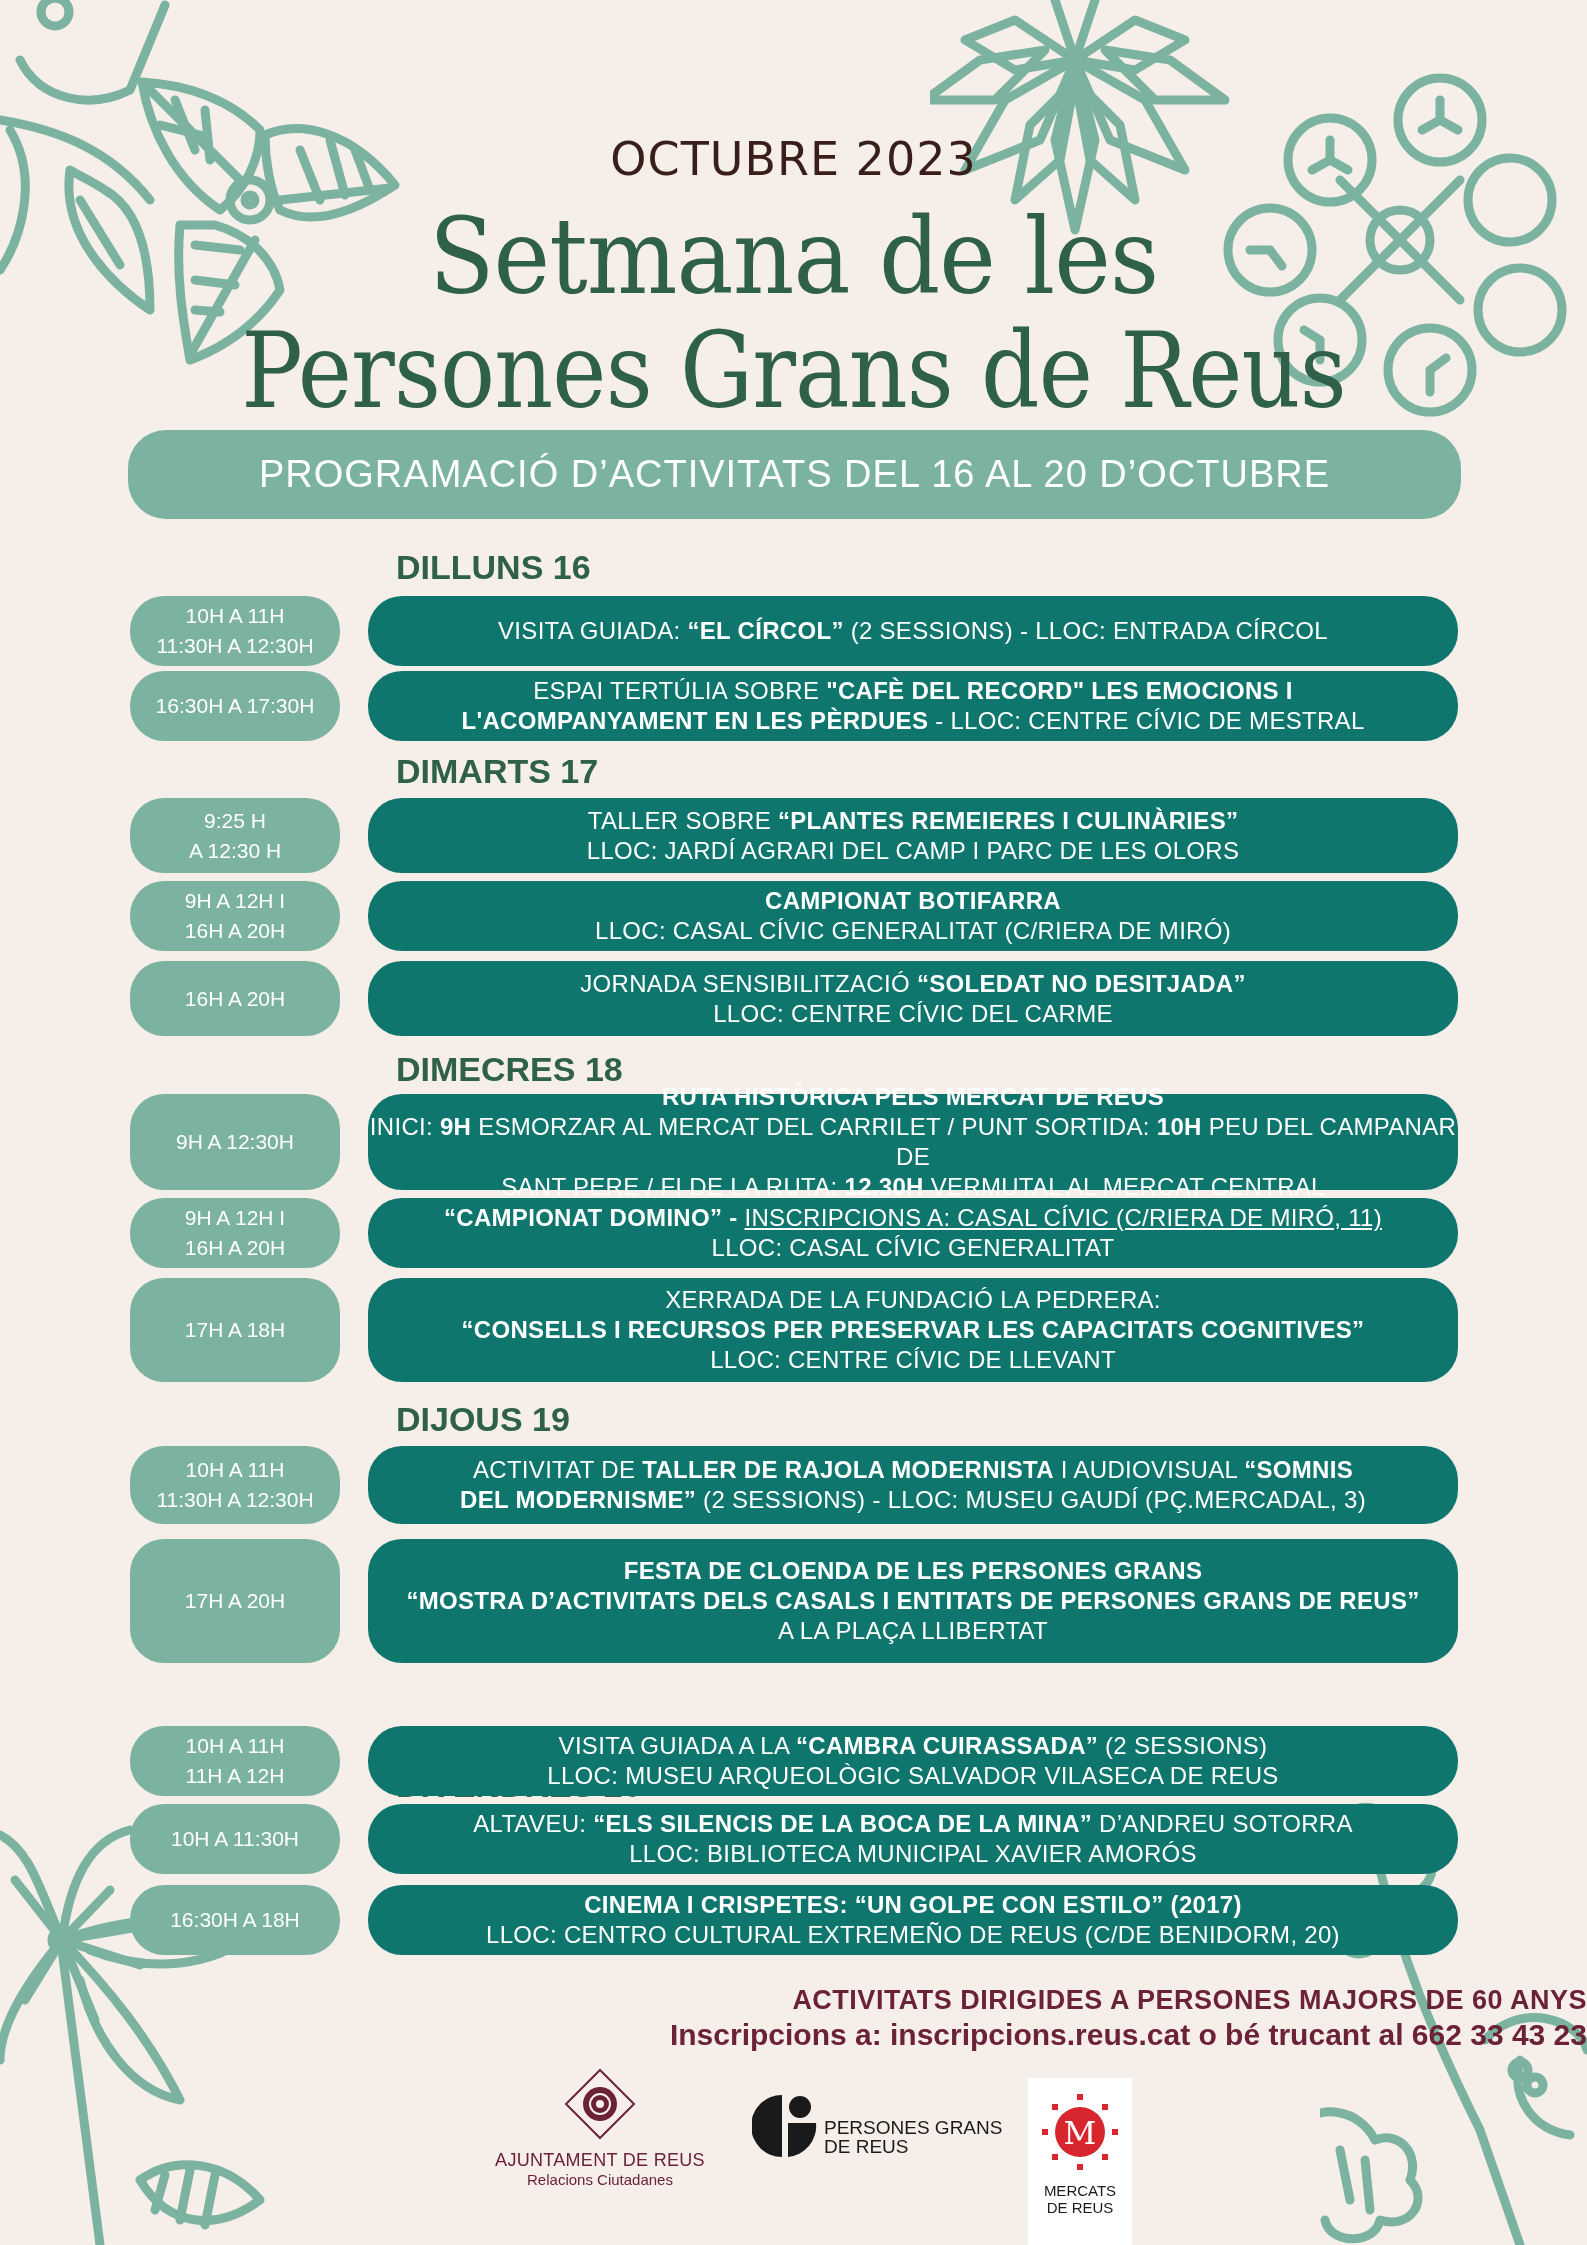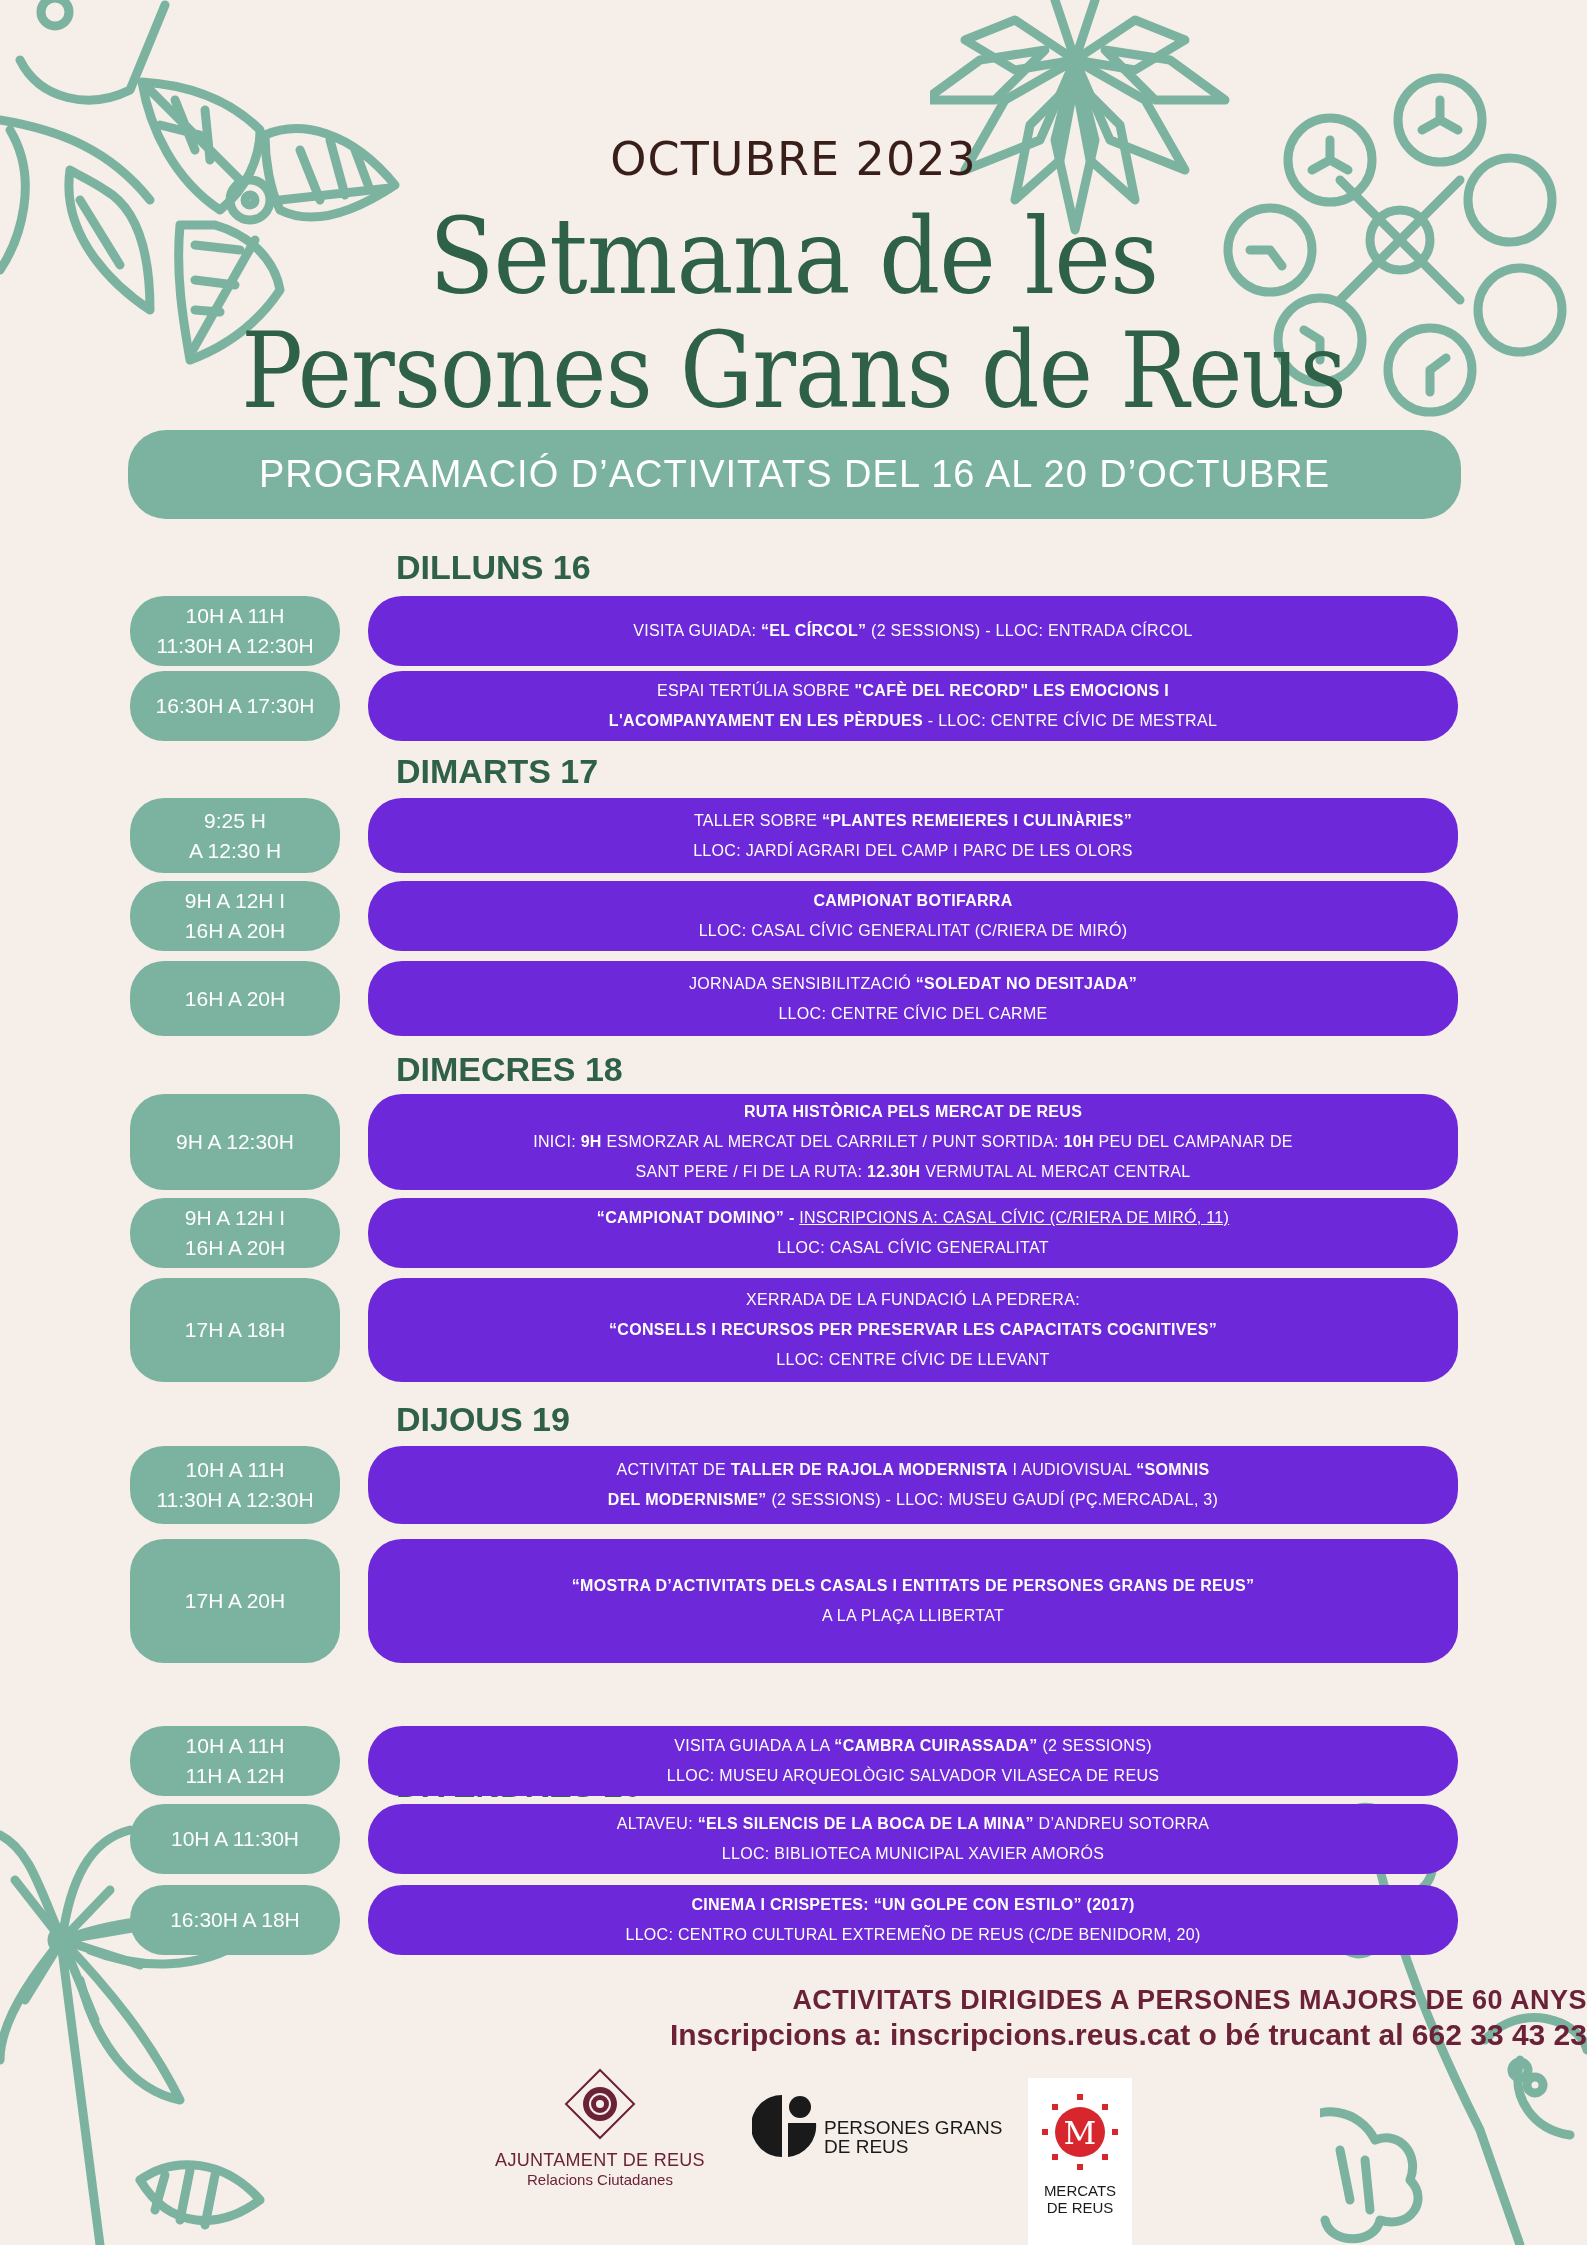--- a/index.html
+++ b/index.html
@@ -34,23 +34,23 @@
   }
   .row { position: absolute; left: 130px; width: 1328px; }
   .time {
     position: absolute; left: 0; top: 0; width: 210px; height: 100%;
     background: #7BB3A0; border-radius: 34px;
     display: flex; flex-direction: column; align-items: center; justify-content: center;
     color: #FFFFFF; font-size: 21px; line-height: 30px; text-align: center;
   }
   .desc {
     position: absolute; left: 238px; top: 0; right: 0; height: 100%;
-    background: #6d28d9; border-radius: 34px;
+    background: #0f766e; border-radius: 34px;
     display: flex; flex-direction: column; align-items: center; justify-content: center;
-    color: #FFFFFF; font-size: 16px; line-height: 30px; text-align: center;
+    color: #FFFFFF; font-size: 24px; line-height: 30px; text-align: center;
     letter-spacing: 0.3px;
   }
   .desc b { font-weight: bold; }
   .desc u { text-decoration: underline; }
   .footer1, .footer2 {
     position: absolute; left: 0; width: 1587px; text-align: right;
     color: #6B2238; font-weight: bold;
   }
   .footer1 { top: 1985px; font-size: 27px; letter-spacing: 0.5px; }
   .footer2 { top: 2018px; font-size: 30px; }
@@ -243,20 +243,21 @@
       <div class="desc">
         <div><span>ACTIVITAT DE </span><b>TALLER DE RAJOLA MODERNISTA</b><span> I AUDIOVISUAL </span><b>“SOMNIS</b></div>
         <div><b>DEL MODERNISME”</b><span> (2 SESSIONS) - LLOC: MUSEU GAUDÍ (PÇ.MERCADAL, 3)</span></div>
       </div>
     </div>
     <div class="row" style="top: 1539px; height: 124px;">
       <div class="time">
         <div>17H A 20H</div>
       </div>
       <div class="desc">
+        <div><b>FESTA DE CLOENDA DE LES PERSONES GRANS</b></div>
         <div><b>“MOSTRA D’ACTIVITATS DELS CASALS I ENTITATS DE PERSONES GRANS DE REUS”</b></div>
         <div><span>A LA PLAÇA LLIBERTAT</span></div>
       </div>
     </div>
     <div class="day" style="top: 1766px;">DIVENDRES 20</div>
     <div class="row" style="top: 1726px; height: 70px;">
       <div class="time">
         <div>10H A 11H</div>
         <div>11H A 12H</div>
       </div>

